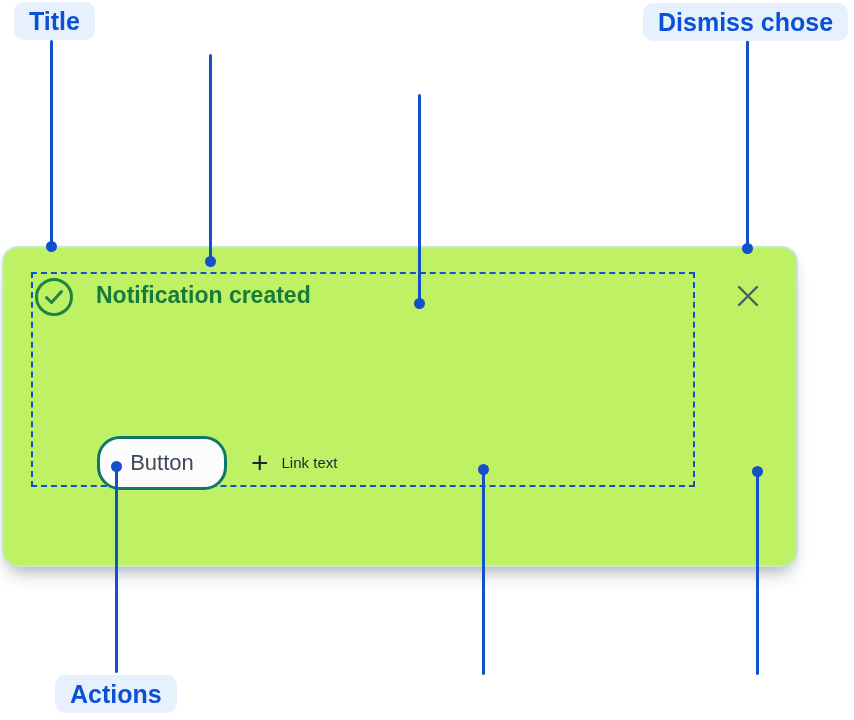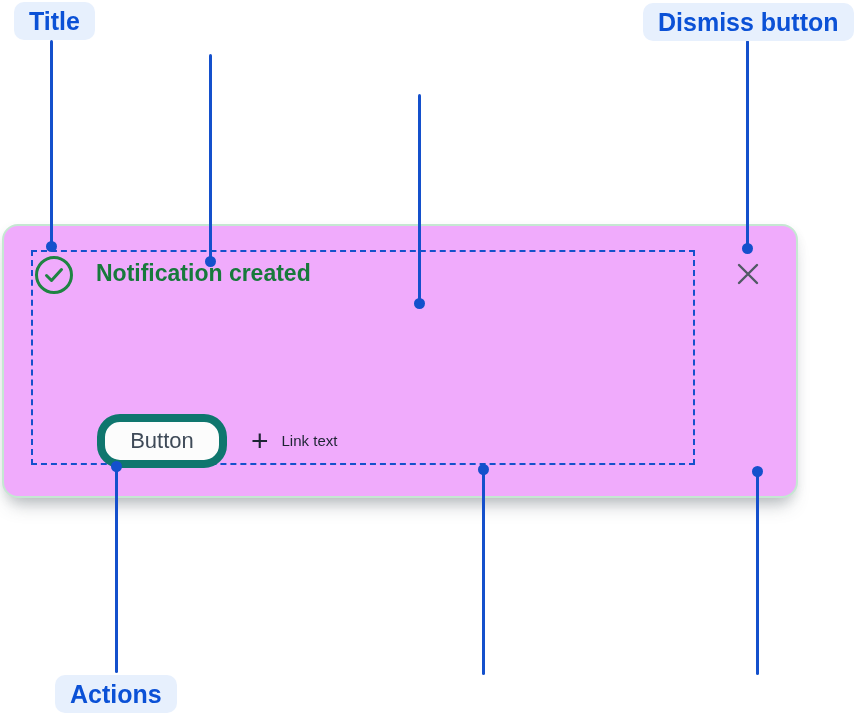--- a/index.html
+++ b/index.html
@@ -11,22 +11,22 @@
   .pill{
     position:absolute;background:#e7f0fd;color:#0b51d6;font-weight:bold;
     font-size:25px;line-height:1.2;padding:4px 15px;border-radius:10px;
     white-space:nowrap;
   }
   
   .line{position:absolute;width:3px;background:#1450cc;border-radius:2px;}
   .dot{position:absolute;width:11px;height:11px;border-radius:50%;background:#1450cc;}
   
   .card{
-    position:absolute;left:2px;top:224px;width:796px;height:274px;
-    box-sizing:border-box;background:#f0abfc;border:2px solid #c5e7d2;
+    position:absolute;left:2px;top:246px;width:796px;height:321px;
+    box-sizing:border-box;background:#bef264;border:2px solid #c5e7d2;
     border-radius:16px;
     box-shadow:0 14px 18px -8px rgba(70,80,90,0.35), 0 4px 10px rgba(70,80,90,0.10);
   }
   .content-outline{
     position:absolute;left:27px;top:24px;width:664px;height:215px;
     box-sizing:border-box;border:2px dashed #1450cc;
   }
   .success-icon{position:absolute;left:30px;top:29px;width:40px;height:40px;}
   .card-title{
     position:absolute;left:92px;top:32px;font-size:23px;line-height:30px;
@@ -34,21 +34,21 @@
   }
   .card-desc{
     position:absolute;left:92px;top:76px;width:600px;font-size:23px;
     line-height:40px;color:#454f59;
   }
   .actions-row{
     position:absolute;left:93px;top:188px;display:flex;align-items:center;gap:24px;
   }
   .btn{
     width:130px;height:54px;box-sizing:border-box;background:#fcfcfc;
-    border:8px solid #0f766e;border-radius:23px;font-family:"Liberation Sans",sans-serif;
+    border:3px solid #0f766e;border-radius:23px;font-family:"Liberation Sans",sans-serif;
     font-size:22px;color:#3f4a58;display:flex;align-items:center;justify-content:center;
     cursor:pointer;
   }
   .link{
     display:flex;align-items:center;gap:13px;cursor:pointer;color:#1d2433;
     text-decoration:none;
   }
   .plus-glyph{font-size:30px;line-height:30px;font-weight:normal;}
   .link-label{font-size:15px;line-height:30px;}
   .dismiss-btn{
@@ -98,21 +98,21 @@
   <div class="pill" style="left:14px;top:2px;">Title</div>
 
   <div class="line" style="left:209px;top:54px;height:208px;"></div>
   <div class="dot" style="left:205px;top:256px;"></div>
 
   <div class="line" style="left:418px;top:94px;height:210px;"></div>
   <div class="dot" style="left:414px;top:298px;"></div>
 
   <div class="line" style="left:746px;top:40px;height:209px;"></div>
   <div class="dot" style="left:742px;top:243px;"></div>
-  <div class="pill" style="left:643px;top:3px;">Dismiss button</div>
+  <div class="pill" style="left:643px;top:3px;">Dismiss chose</div>
 
   <div class="line" style="left:115px;top:467px;height:206px;"></div>
   <div class="dot" style="left:111px;top:461px;"></div>
   <div class="pill" style="left:55px;top:675px;">Actions</div>
 
   <div class="line" style="left:482px;top:470px;height:205px;"></div>
   <div class="dot" style="left:478px;top:464px;"></div>
 
   <div class="line" style="left:756px;top:472px;height:203px;"></div>
   <div class="dot" style="left:752px;top:466px;"></div>

